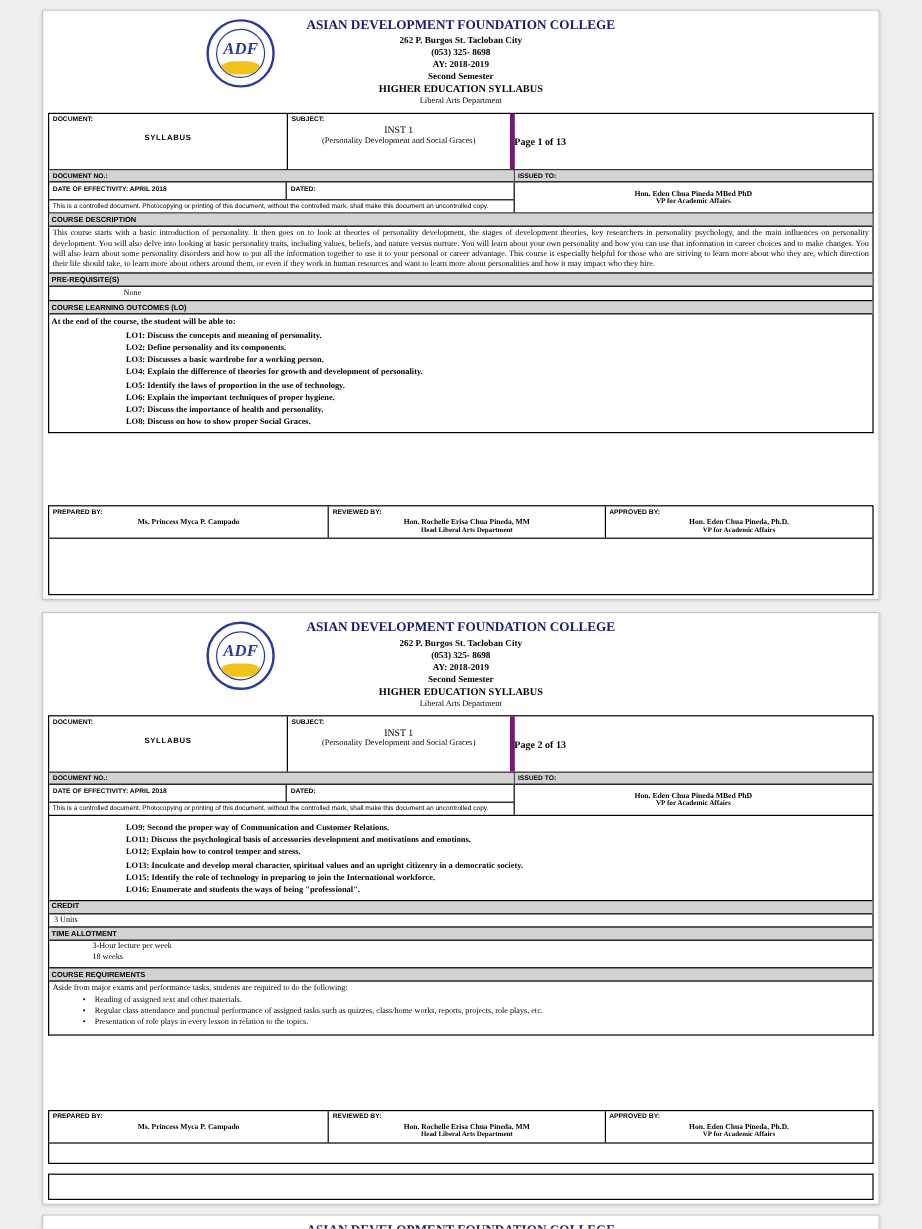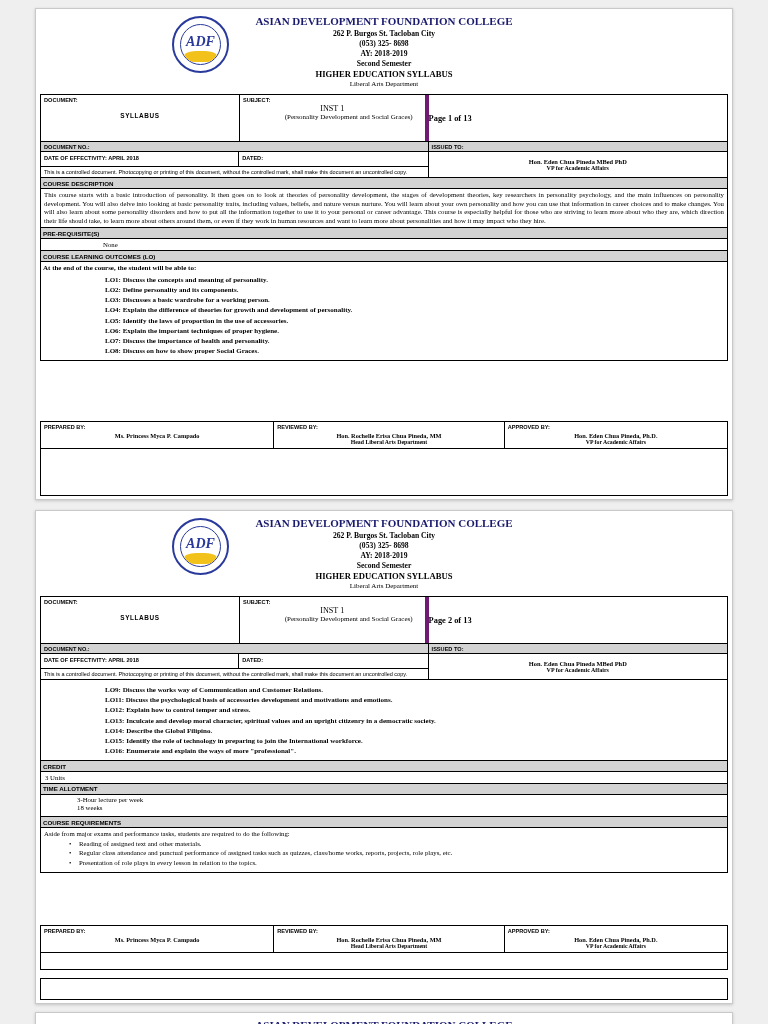--- a/index.html
+++ b/index.html
@@ -34,21 +34,21 @@
   .info-table { border:1.5px solid #000; flex:none; }
   .it-r1 { display:flex; height:46px; }
   .it-r1-c1 { width:29%; border-right:1px solid #000; }
   .it-r1-c2 { width:27.5%; border-right:4px solid #701a75; }
   .it-r1-c3 { width:43.5%; display:flex; align-items:center; justify-content:flex-start; }
   .cell-lbl { display:block; font-family:"Liberation Sans", sans-serif; font-size:5.6px;
           font-weight:bold; padding:2px 0 0 3px; text-align:left; }
   .doc-val { text-align:center; font-family:"Liberation Sans", sans-serif; font-weight:bold;
           font-size:6.4px; letter-spacing:.6px; margin-top:9px; }
   .subj-code { text-align:center; font-size:8.2px; margin-top:1px; }
-  .subj-name { text-align:right; font-size:7px; line-height:1.15; padding:0 12px; }
+  .subj-name { text-align:center; font-size:7px; line-height:1.15; padding:0 12px; }
   .page-label { font-size:8.4px; font-weight:bold; }
 
   .it-r2 { display:flex; border-top:1px solid #000; }
   .it-r2-left { width:56.5%; border-right:1px solid #000; }
   .it-r2-right { width:43.5%; display:flex; flex-direction:column; }
   .gray-cell { background:#d3d3d3; font-family:"Liberation Sans", sans-serif; font-weight:bold;
           font-size:5.6px; padding:1.5px 3px; border-bottom:1px solid #000; min-height:10px; }
   .date-row { display:flex; height:15px; border-bottom:1px solid #000; }
   .date-eff, .date-dated { font-family:"Liberation Sans", sans-serif; font-weight:bold;
           font-size:5.6px; padding:3px; }
@@ -157,21 +157,21 @@
       <div class="desc-text">This course starts with a basic introduction of personality. It then goes on to look at theories of personality development, the stages of development theories, key researchers in personality psychology, and the main influences on personality development. You will also delve into looking at basic personality traits, including values, beliefs, and nature versus nurture. You will learn about your own personality and how you can use that information in career choices and to make changes. You will also learn about some personality disorders and how to put all the information together to use it to your personal or career advantage. This course is especially helpful for those who are striving to learn more about who they are, which direction their life should take, to learn more about others around them, or even if they work in human resources and want to learn more about personalities and how it may impact who they hire.</div>
       <div class="band-full">PRE-REQUISITE(S)</div>
       <div class="prereq-val">None</div>
       <div class="band-full">COURSE LEARNING OUTCOMES (LO)</div>
       <div class="lo-intro">At the end of the course, the student will be able to:</div>
       <div class="lo-list">
         <div class="lo-item">LO1: Discuss the concepts and meaning of personality.</div>
         <div class="lo-item">LO2: Define personality and its components.</div>
         <div class="lo-item">LO3: Discusses a basic wardrobe for a working person.</div>
         <div class="lo-item">LO4: Explain the difference of theories for growth and development of personality.</div>
-        <div class="lo-item">LO5: Identify the laws of proportion in the use of accessories.</div>
+        <div class="lo-item">LO5: Identify the laws of proportion in the use of technology.</div>
         <div class="lo-item">LO6: Explain the important techniques of proper hygiene.</div>
         <div class="lo-item">LO7: Discuss the importance of health and personality.</div>
         <div class="lo-item">LO8: Discuss on how to show proper Social Graces.</div>
       </div>
     </div>
 
     <div class="sig-table">
       <div class="sig-row">
         <div class="sig-cell">
           <span class="cell-lbl">PREPARED BY:</span>
@@ -239,27 +239,26 @@
           <div class="issued-body">
             <div class="issued-name">Hon. Eden Chua Pineda MBed PhD</div>
             <div class="issued-title">VP for Academic Affairs</div>
           </div>
         </div>
       </div>
     </div>
 
     <div class="content-box">
       <div class="lo-list p2">
-        <div class="lo-item">LO9: Discuss the works way of Communication and Customer Relations.</div>
+        <div class="lo-item">LO9: Second the proper way of Communication and Customer Relations.</div>
         <div class="lo-item">LO11: Discuss the psychological basis of accessories development and motivations and emotions.</div>
         <div class="lo-item">LO12: Explain how to control temper and stress.</div>
         <div class="lo-item">LO13: Inculcate and develop moral character, spiritual values and an upright citizenry in a democratic society.</div>
-        <div class="lo-item">LO14: Describe the Global Filipino.</div>
         <div class="lo-item">LO15: Identify the role of technology in preparing to join the International workforce.</div>
-        <div class="lo-item">LO16: Enumerate and explain the ways of more "professional".</div>
+        <div class="lo-item">LO16: Enumerate and students the ways of being "professional".</div>
       </div>
       <div class="band-full">CREDIT</div>
       <div class="plain-val">3 Units</div>
       <div class="band-full">TIME ALLOTMENT</div>
       <div class="indent-wrap">
         <div class="indent-val">3-Hour lecture per week</div>
         <div class="indent-val">18 weeks</div>
       </div>
       <div class="band-full">COURSE REQUIREMENTS</div>
       <div class="req-intro">Aside from major exams and performance tasks, students are required to do the following:</div>

